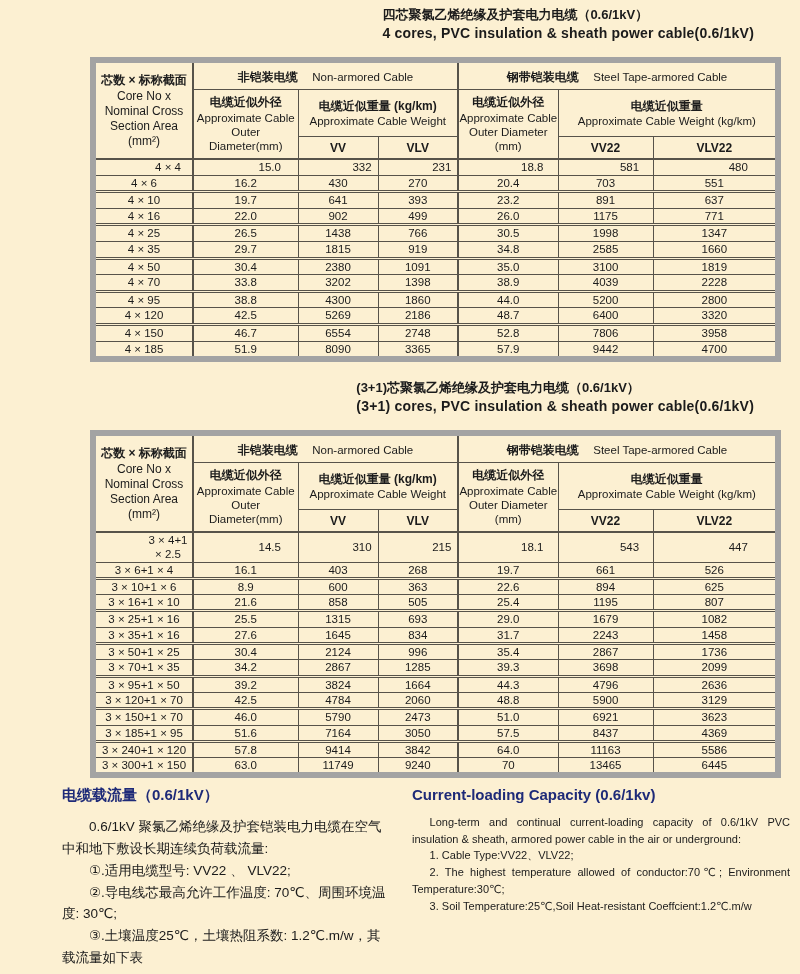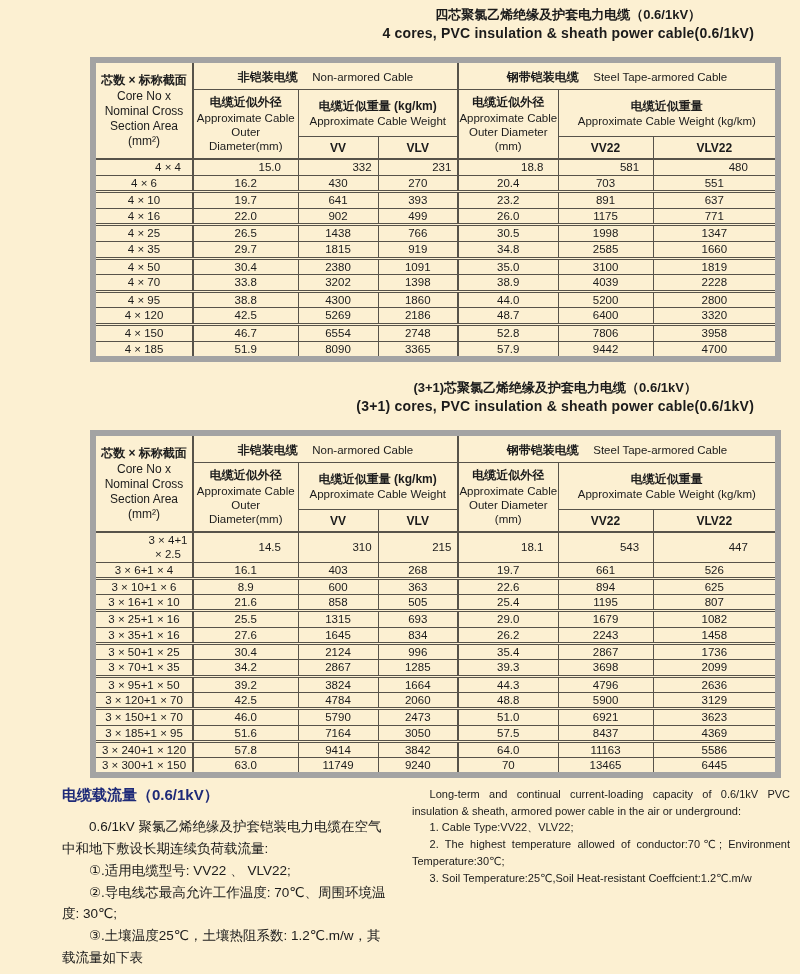--- a/index.html
+++ b/index.html
@@ -3,21 +3,21 @@
 <meta charset="utf-8">
 <style>
   html,body{margin:0;padding:0;}
   body{
     width:800px;height:974px;position:relative;overflow:hidden;
     background:var(--bg,#fcf0d2);
     font-family:"Liberation Sans","DejaVu Sans",sans-serif;
     color:#1b1b1b;
     -webkit-font-smoothing:antialiased;
   }
-  .titles{position:absolute;right:46px;text-align:center;font-weight:bold;}
+  .titles{position:absolute;right:46px;text-align:left;font-weight:bold;}
   .title-zh{font-size:13px;line-height:18px;}
   .title-en{font-size:14px;line-height:18px;letter-spacing:.2px;}
 
   table{border-collapse:collapse;table-layout:fixed;background:transparent;}
   .cable-table{position:absolute;left:90px;width:685px;border:6px solid #a3a3a3;}
   th,td{border:1px solid #57534a;padding:0;vertical-align:middle;}
   th{font-weight:normal;text-align:center;}
   .zh{font-weight:bold;font-size:12px;display:block;line-height:1.35;}
   .zh-inline{font-weight:bold;font-size:12px;display:inline;margin-right:10px;}
   .en{font-size:11.5px;display:block;line-height:1.25;}
@@ -323,21 +323,21 @@
         <td>693</td>
         <td class="gbc">29.0</td>
         <td>1679</td>
         <td>1082</td>
       </tr>
       <tr class="pair-end">
         <td>3 × 35+1 × 16</td>
         <td class="gbc">27.6</td>
         <td>1645</td>
         <td>834</td>
-        <td class="gbc">26.2</td>
+        <td class="gbc">31.7</td>
         <td>2243</td>
         <td>1458</td>
       </tr>
       <tr>
         <td>3 × 50+1 × 25</td>
         <td class="gbc">30.4</td>
         <td>2124</td>
         <td>996</td>
         <td class="gbc">35.4</td>
         <td>2867</td>
@@ -413,19 +413,20 @@
   <h2>电缆载流量（0.6/1kV）</h2>
   <div>
       <p>0.6/1kV 聚氯乙烯绝缘及护套铠装电力电缆在空气中和地下敷设长期连续负荷载流量:</p>
       <p>①.适用电缆型号: VV22 、 VLV22;</p>
       <p>②.导电线芯最高允许工作温度: 70℃、周围环境温度: 30℃;</p>
       <p>③.土壤温度25℃，土壤热阻系数: 1.2℃.m/w，其载流量如下表</p>
     </div>
 </div>
 
 <div id="notes-en" class="notes">
+  <h2>Current-loading Capacity (0.6/1kv)</h2>
   <div>
       <p>Long-term and continual current-loading  capacity of 0.6/1kV PVC insulation &amp; sheath, armored power cable in the air or underground:</p>
       <p>1.  Cable Type:VV22、VLV22;</p>
       <p>2.  The highest temperature allowed of conductor:70℃; Environment Temperature:30℃;</p>
       <p>3.  Soil Temperature:25℃,Soil Heat-resistant Coeffcient:1.2℃.m/w</p>
     </div>
 </div>
 
 </body></html>

